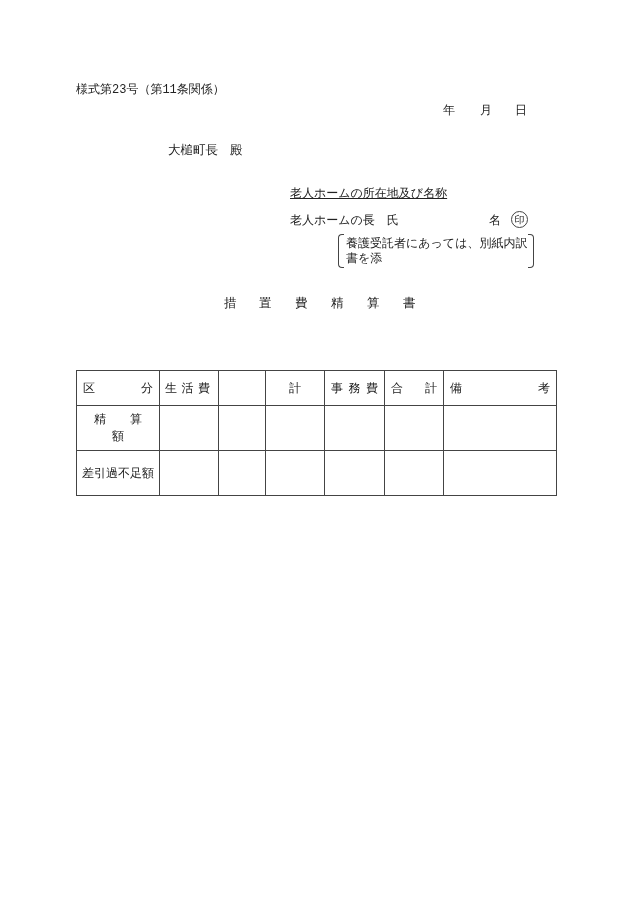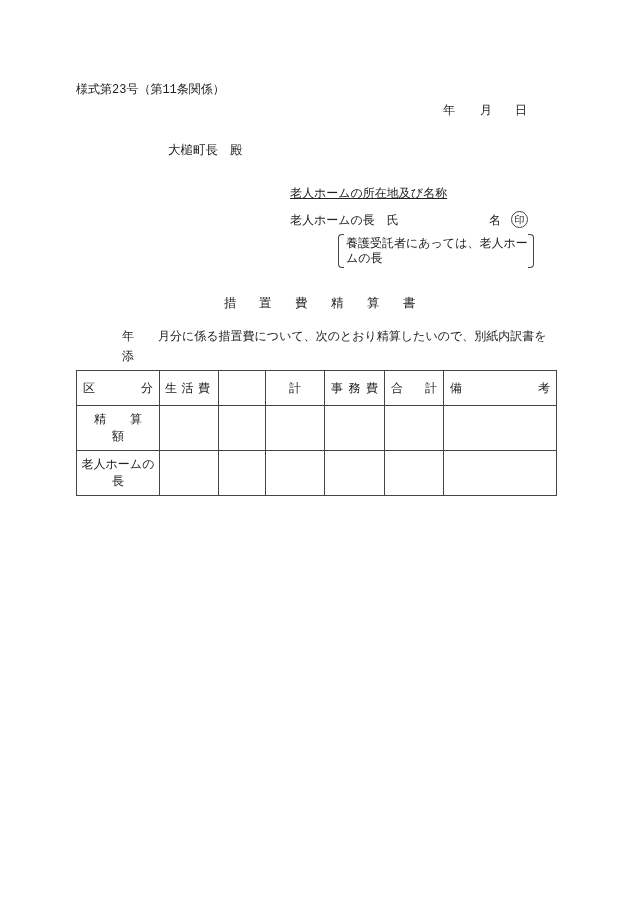--- a/index.html
+++ b/index.html
@@ -40,33 +40,32 @@
 <div class="abs addressee">大槌町長</div>
 <div class="abs tono">殿</div>
 
 <div class="abs home-name">老人ホームの所在地及び名称</div>
 <div class="abs home-head">老人ホームの長　氏</div>
 <div class="abs seal-label">名</div>
 <div class="abs seal">印</div>
 
 <div class="abs note-box">
   <span class="lb"></span>
-  <span class="t">養護受託者にあっては、老人ホームの長</span>
+  <span class="t">養護受託者にあっては、別紙内訳書を添</span>
   <span class="rb"></span>
 </div>
 
 <div class="abs title" style="left:224px">措</div>
 <div class="abs title" style="left:259px">置</div>
 <div class="abs title" style="left:295px">費</div>
 <div class="abs title" style="left:331px">精</div>
 <div class="abs title" style="left:367px">算</div>
 <div class="abs title" style="left:403px">書</div>
 
 <div class="abs body-text">
-  <div class="indent"><span>年</span><span style="display:inline-block;width:24px"></span><span>月分に係る措置費について、次のとおり精算したいので、別紙内訳書を添</span></div>
 </div>
 
 <table class="grid">
   <colgroup>
     <col style="width:83px">
       <col style="width:59px">
       <col style="width:47px">
       <col style="width:59px">
       <col style="width:60px">
       <col style="width:59px">
@@ -117,21 +116,21 @@
         </td>
     <td></td>
     <td></td>
     <td></td>
     <td></td>
     <td></td>
     <td></td>
   </tr>
   <tr class="r">
     <td>
-          <div style="text-align:center">老人ホームの長</div>
+          <div style="text-align:center">差引過不足額</div>
         </td>
     <td></td>
     <td></td>
     <td></td>
     <td></td>
     <td></td>
     <td></td>
   </tr>
 </tbody>
   </table>

